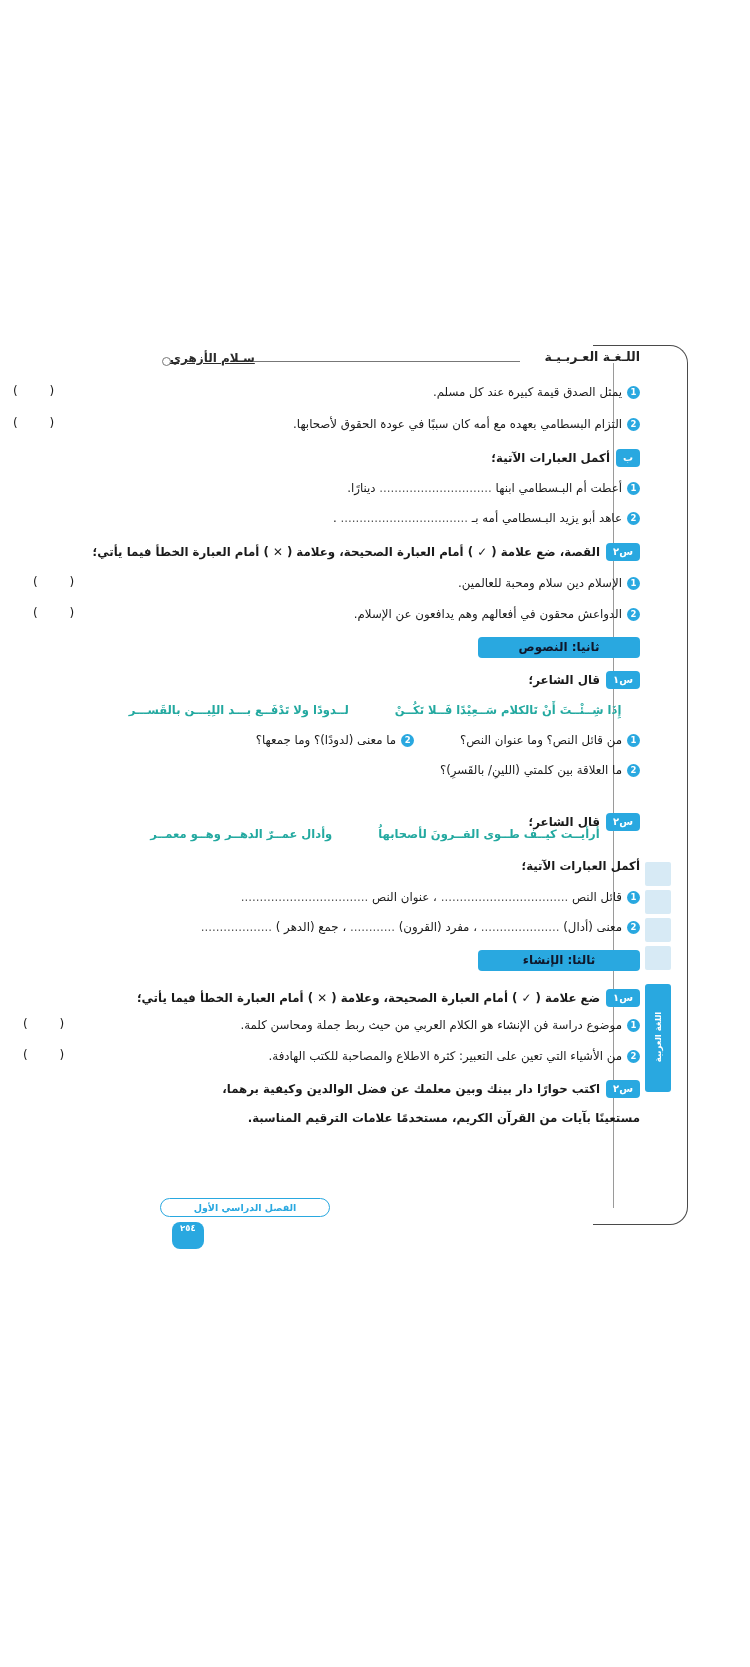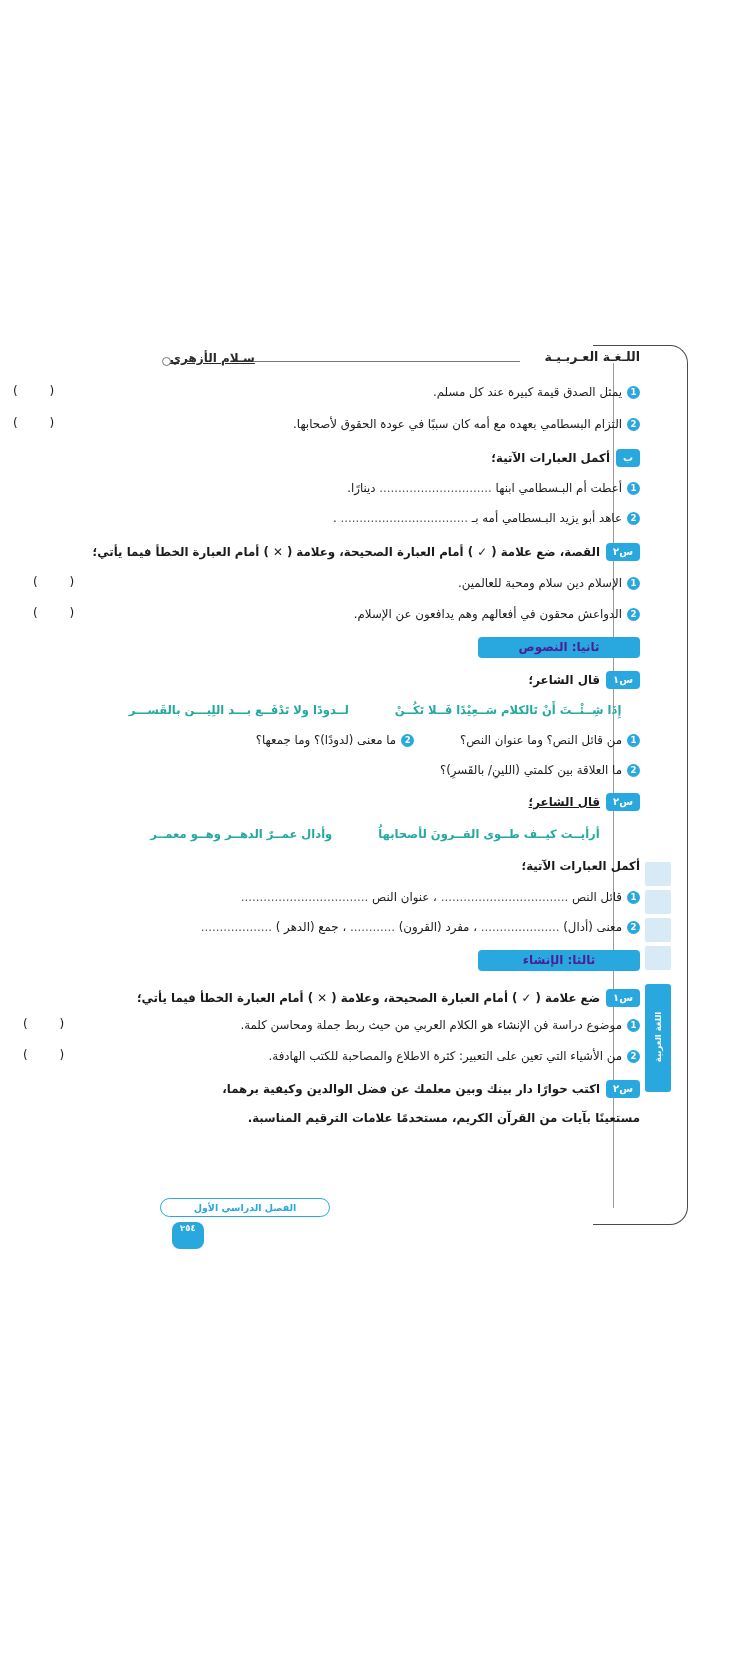--- a/index.html
+++ b/index.html
@@ -136,21 +136,21 @@
     margin-left: 6px;
     vertical-align: 1px;
   }
 
   .bold { font-weight: bold; }
 
   .section-bar {
     position: absolute;
     right: 8px;
     background: #29a8e0;
-    color: #4c1d95;
+    color: #0f172a;
     font-size: 12px;
     font-weight: bold;
     padding: 3px 16px 4px 16px;
     border-radius: 4px;
     text-align: center;
     letter-spacing: 1px;
   }
 
   .brackets {
     position: absolute;
@@ -319,21 +319,21 @@
 
     <div class="row" style="top:388px;">
       <span class="num">1</span><span>من قائل النص؟ وما عنوان النص؟</span>
       <span style="display:inline-block;width:42px;"></span><span class="num">2</span><span>ما معنى (لدودًا)؟ وما جمعها؟</span>
     </div>
 
     <div class="row" style="top:418px;">
       <span class="num">2</span><span>ما العلاقة بين كلمتي (اللينِ/ بالقَسرِ)؟</span>
     </div>
 
-    <div class="row bold" style="top:448px;text-decoration:underline;">
+    <div class="row bold" style="top:468px;">
       <span class="qtag">س٢</span><span>قال الشاعر؛</span>
     </div>
 
     <div class="verse" style="top:482px;">
       <span class="half">أرأيــت كيــف طــوى القــرونَ لأصحابهاُ</span><span class="gap"></span><span class="half">وأدال عمــرّ الدهــر وهــو معمــر</span>
     </div>
 
     <div class="row bold" style="top:514px;">أكمل العبارات الآتية؛</div>
 
     <div class="row" style="top:545px;">

